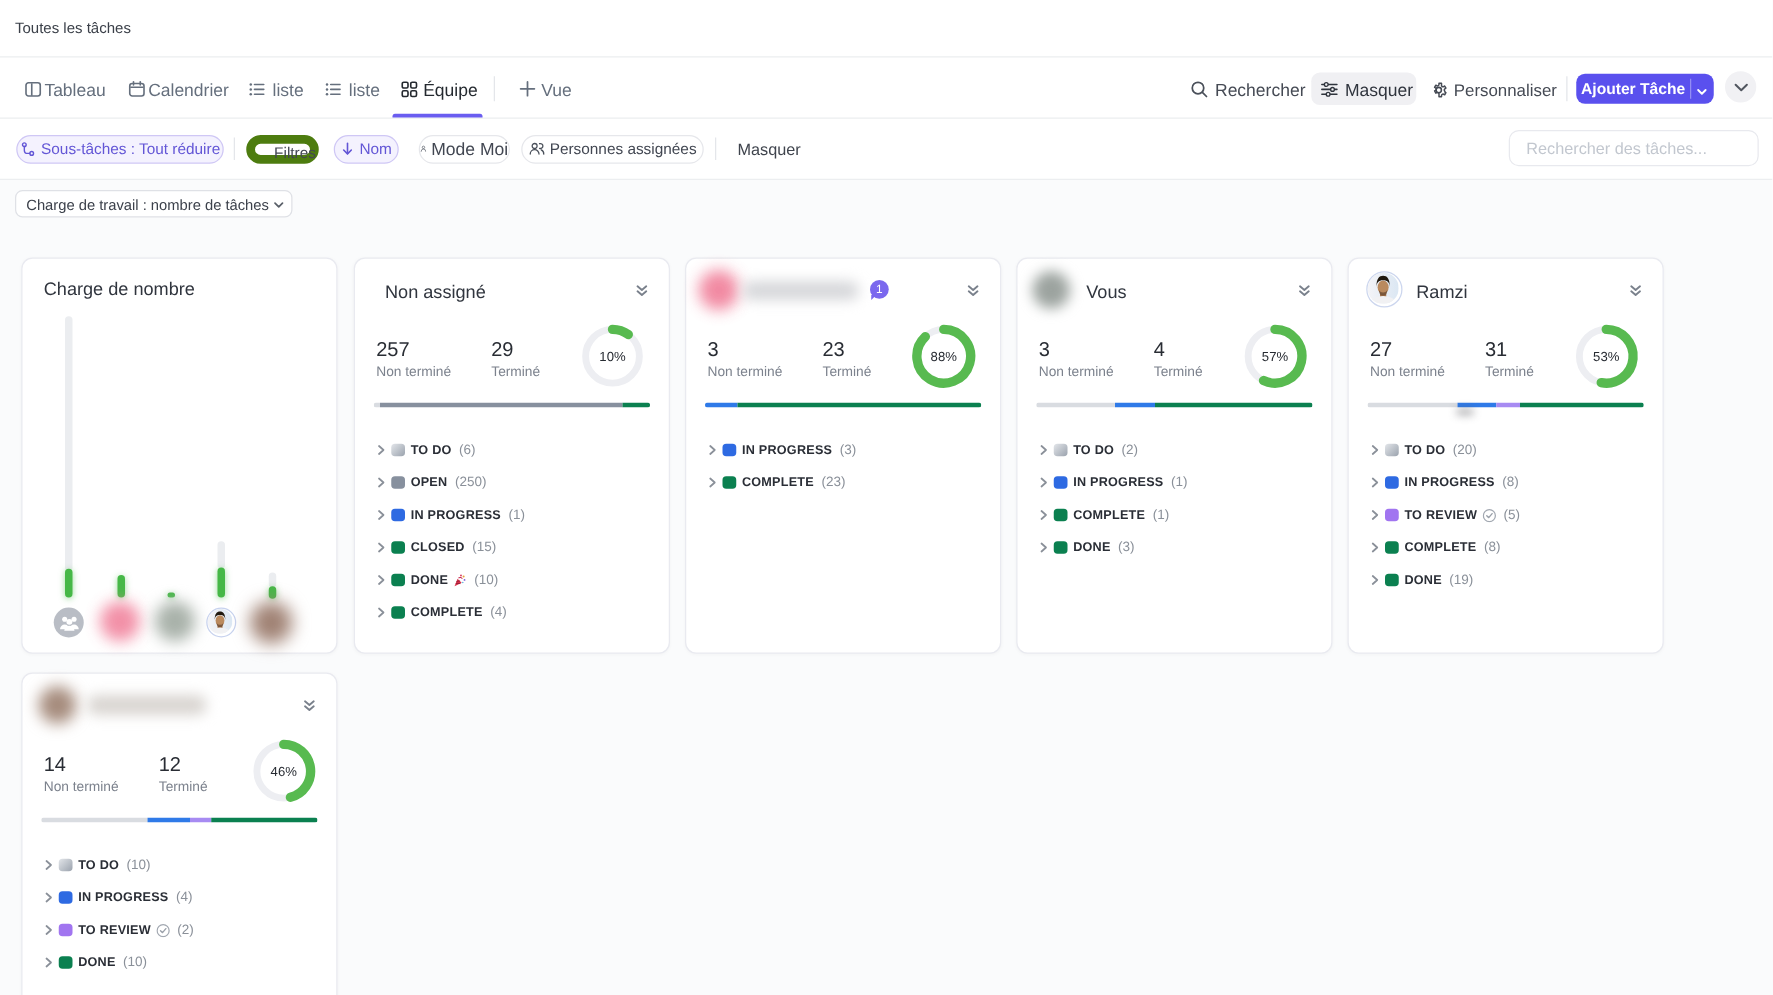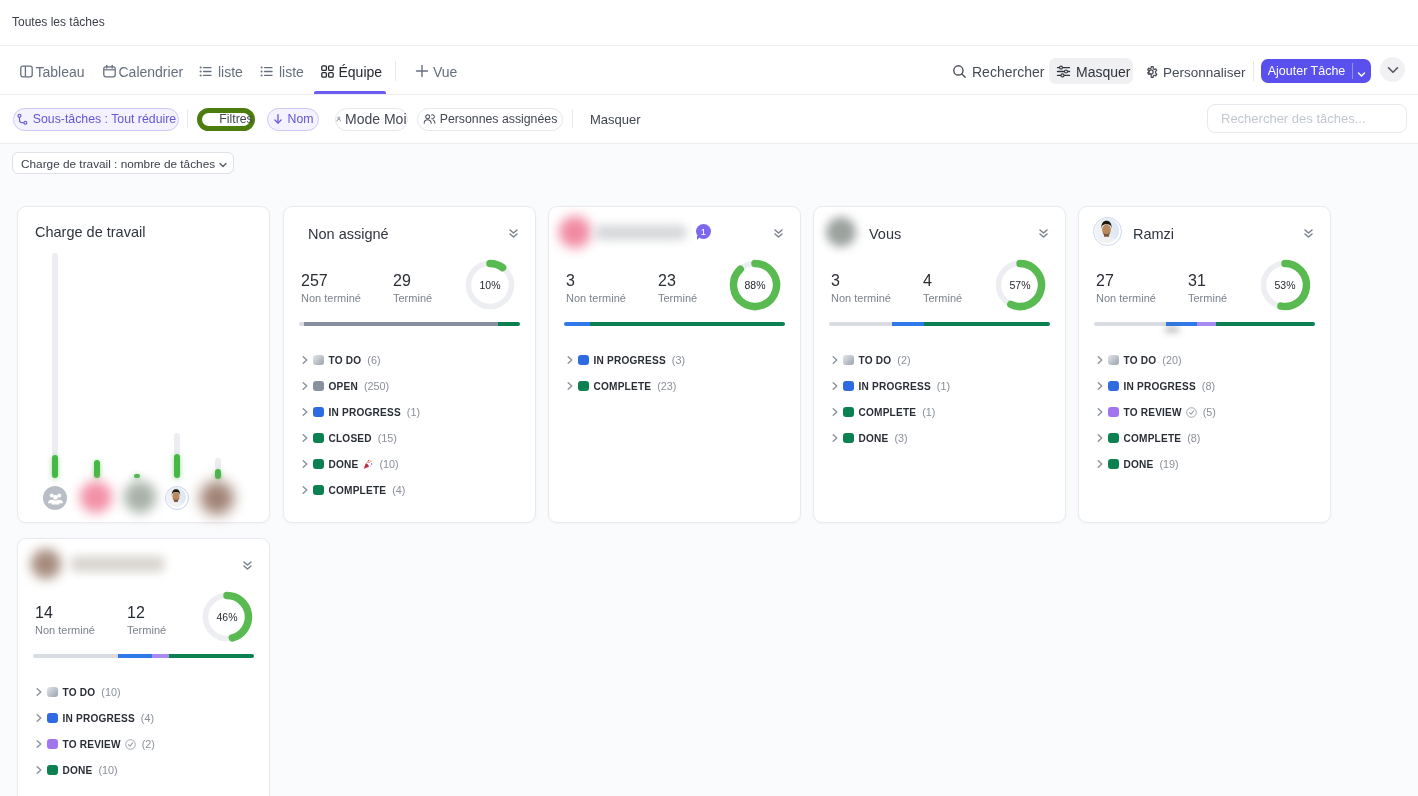--- a/index.html
+++ b/index.html
@@ -79,39 +79,39 @@
       <circle cx="6.5" cy="11.4" r="1.5" fill="#f1f1f4" stroke="#2f343d" stroke-width="1.1"></circle>
     </svg></div>
 <div style="position:absolute;left:1076px;top:64px;font-size:14px;color:#2f343d">Masquer</div>
 <div style="position:absolute;left:1143px;top:64px"><svg width="16" height="16" viewBox="0 0 24 24" fill="none">
       <circle cx="12" cy="12" r="3.2" stroke="#454a54" stroke-width="1.9"></circle>
       <path d="M19.4 13.5a1.8 1.8 0 0 1 0-3l1.2-.7-1.5-2.6-1.2.7a1.8 1.8 0 0 1-2.6-1.5V4h-3v1.4a1.8 1.8 0 0 1-2.6 1.5l-1.2-.7-1.5 2.6 1.2.7a1.8 1.8 0 0 1 0 3l-1.2.7 1.5 2.6 1.2-.7a1.8 1.8 0 0 1 2.6 1.5V20h3v-1.4a1.8 1.8 0 0 1 2.6-1.5l1.2.7 1.5-2.6-1.2-.7Z" stroke="#454a54" stroke-width="1.8" stroke-linejoin="round"></path>
     </svg></div>
 <div style="position:absolute;left:1163px;top:64.5px;font-size:13.5px;color:#454a54">Personnaliser</div>
 <div style="position:absolute;left:1253px;top:61px;width:1px;height:20px;background:#e4e6ea"></div>
 <div style="position:absolute;left:1261px;top:59px;width:110px;height:24px;background:#5a50ee;border-radius:7px"></div>
-<div style="position:absolute;left:1261px;top:59px;width:91px;height:24px;font-size:12.5px;color:#fff;display:flex;align-items:center;justify-content:center;font-weight:400">Ajouter Tâche</div>
+<div style="position:absolute;left:1261px;top:59px;width:91px;height:24px;font-size:12.5px;color:#fff;display:flex;align-items:center;justify-content:center;font-weight:700">Ajouter Tâche</div>
 <div style="position:absolute;left:1352px;top:63px;width:1px;height:16px;background:rgba(255,255,255,.35)"></div>
 <div style="position:absolute;left:1356px;top:66px"><svg width="11" height="11" viewBox="0 0 11 11" fill="none">
       <path d="M2.5 4 L5.5 7 L8.5 4" stroke="#fff" stroke-width="1.5" stroke-linecap="round" stroke-linejoin="round"></path>
     </svg></div>
 <div style="position:absolute;left:1380px;top:57px;width:25px;height:25px;border-radius:50%;background:#f1f1f4"></div>
 <div style="position:absolute;left:1384.5px;top:61.5px"><svg width="16" height="16" viewBox="0 0 16 16" fill="none">
       <path d="M3.5 5.8 L8 10.2 L12.5 5.8" stroke="#51565f" stroke-width="1.6" stroke-linecap="round" stroke-linejoin="round"></path>
     </svg></div>
 <div style="position:absolute;left:13px;top:107.5px;height:23px;background:#f4f2fe;white-space:nowrap;border:1px solid #cfc7f5;border-radius:12px;display:flex;align-items:center;gap:4px;width:166px;box-sizing:border-box;justify-content:center">
     <svg width="13" height="13" viewBox="0 0 15 15" fill="none">
       <circle cx="4" cy="3.2" r="1.7" stroke="#6356d6" stroke-width="1.3"></circle>
       <path d="M4 4.9 L4 8.2 a3 3 0 0 0 3 3 L9 11.2" stroke="#6356d6" stroke-width="1.3" fill="none" stroke-linecap="round"></path>
       <circle cx="10.8" cy="11.2" r="1.7" stroke="#6356d6" stroke-width="1.3"></circle>
     </svg>
     <span style="font-size:12.3px;color:#6356d6">Sous-tâches : Tout réduire</span>
   </div>
 <div style="position:absolute;left:186.5px;top:110px;width:1px;height:18px;background:#e4e6ea"></div>
-<div style="position:absolute;left:196.5px;top:107.5px;height:23px;background:#fff;white-space:nowrap;border:5px solid #4d7c0f;border-radius:12px;display:flex;align-items:flex-end;gap:21px;width:58px;box-sizing:border-box;justify-content:center">
+<div style="position:absolute;left:196.5px;top:107.5px;height:23px;background:#fff;white-space:nowrap;border:7px solid #4d7c0f;border-radius:12px;display:flex;align-items:flex-start;gap:21px;width:58px;box-sizing:border-box;justify-content:center">
     <svg width="12" height="12" viewBox="0 0 14 14" fill="none">
       <g stroke="#4a505a" stroke-width="1.3" stroke-linecap="round">
         <line x1="2" y1="4" x2="12" y2="4"></line>
         <line x1="4" y1="7" x2="10" y2="7"></line>
         <line x1="5.7" y1="10" x2="8.3" y2="10"></line>
       </g>
     </svg>
     <span style="font-size:12.3px;color:#424752">Filtres</span>
   </div>
 <div style="position:absolute;left:266.5px;top:107.5px;height:23px;background:#f4f2fe;white-space:nowrap;border:1px solid #cfc7f5;border-radius:12px;display:flex;align-items:center;gap:4px;width:52px;box-sizing:border-box;justify-content:center">
@@ -144,21 +144,21 @@
 <div style="position:absolute;left:1221px;top:111px;font-size:13px;color:#c2c7cf">Rechercher des tâches...</div>
 <div style="position:absolute;left:0;top:143px;width:1418px;height:1px;background:#eceef0"></div>
 <div style="position:absolute;left:0;top:144px;width:1418px;height:652px;background:#fafbfc"></div>
 <div style="position:absolute;left:12px;top:152px;width:222px;height:22px;background:#fff;border:1px solid #dfe1e6;border-radius:6px;box-sizing:border-box">
     <span style="position:absolute;left:8px;top:4px;font-size:11.8px;color:#3c414b;white-space:nowrap">Charge de travail : nombre de tâches</span>
     <span style="position:absolute;right:4px;top:4px"><svg width="12" height="12" viewBox="0 0 12 12" fill="none">
         <path d="M3 4.5 L6 7.5 L9 4.5" stroke="#5a6069" stroke-width="1.4" stroke-linecap="round" stroke-linejoin="round"></path>
       </svg></span>
   </div>
 <div class="card" style="left:17px;top:206px;height:317px">
-    <div class="ctitle" style="left:17px;top:17px">Charge de travail</div>
+    <div class="ctitle" style="left:17px;top:17px">Charge de nombre</div>
     <div style="position:absolute;left:34.3px;top:46px;width:6px;height:204px;border-radius:3px;background:#ebedf0;"></div>
     <div style="position:absolute;left:34.3px;top:248px;width:6px;height:23.30000000000001px;border-radius:3px;background:#46b847;box-shadow:0 1px 5px rgba(70,185,70,.55);"></div>
     <div style="position:absolute;left:76.3px;top:252.6px;width:6px;height:18.900000000000006px;border-radius:3px;background:#46b847;box-shadow:0 1px 5px rgba(70,185,70,.55);"></div>
     <div style="position:absolute;left:116.1px;top:267px;width:6px;height:4.199999999999989px;border-radius:3px;background:#46b847;box-shadow:0 1px 5px rgba(70,185,70,.55);"></div>
     <div style="position:absolute;left:156.0px;top:226px;width:6px;height:22px;border-radius:3px;background:#ebedf0;"></div>
     <div style="position:absolute;left:156.0px;top:247.2px;width:6px;height:24.30000000000001px;border-radius:3px;background:#46b847;box-shadow:0 1px 5px rgba(70,185,70,.55);"></div>
     <div style="position:absolute;left:197.2px;top:251.4px;width:6px;height:11.599999999999994px;border-radius:3px;background:#ebedf0;"></div>
     <div style="position:absolute;left:197.2px;top:262px;width:6px;height:9.5px;border-radius:3px;background:#46b847;box-shadow:0 1px 5px rgba(70,185,70,.55);"></div>
     <div style="position:absolute;left:25px;top:279px;width:24px;height:24px;border-radius:50%;background:#b9bdc5;display:flex;align-items:center;justify-content:center">
       <svg width="17" height="15" viewBox="0 0 15 13">

